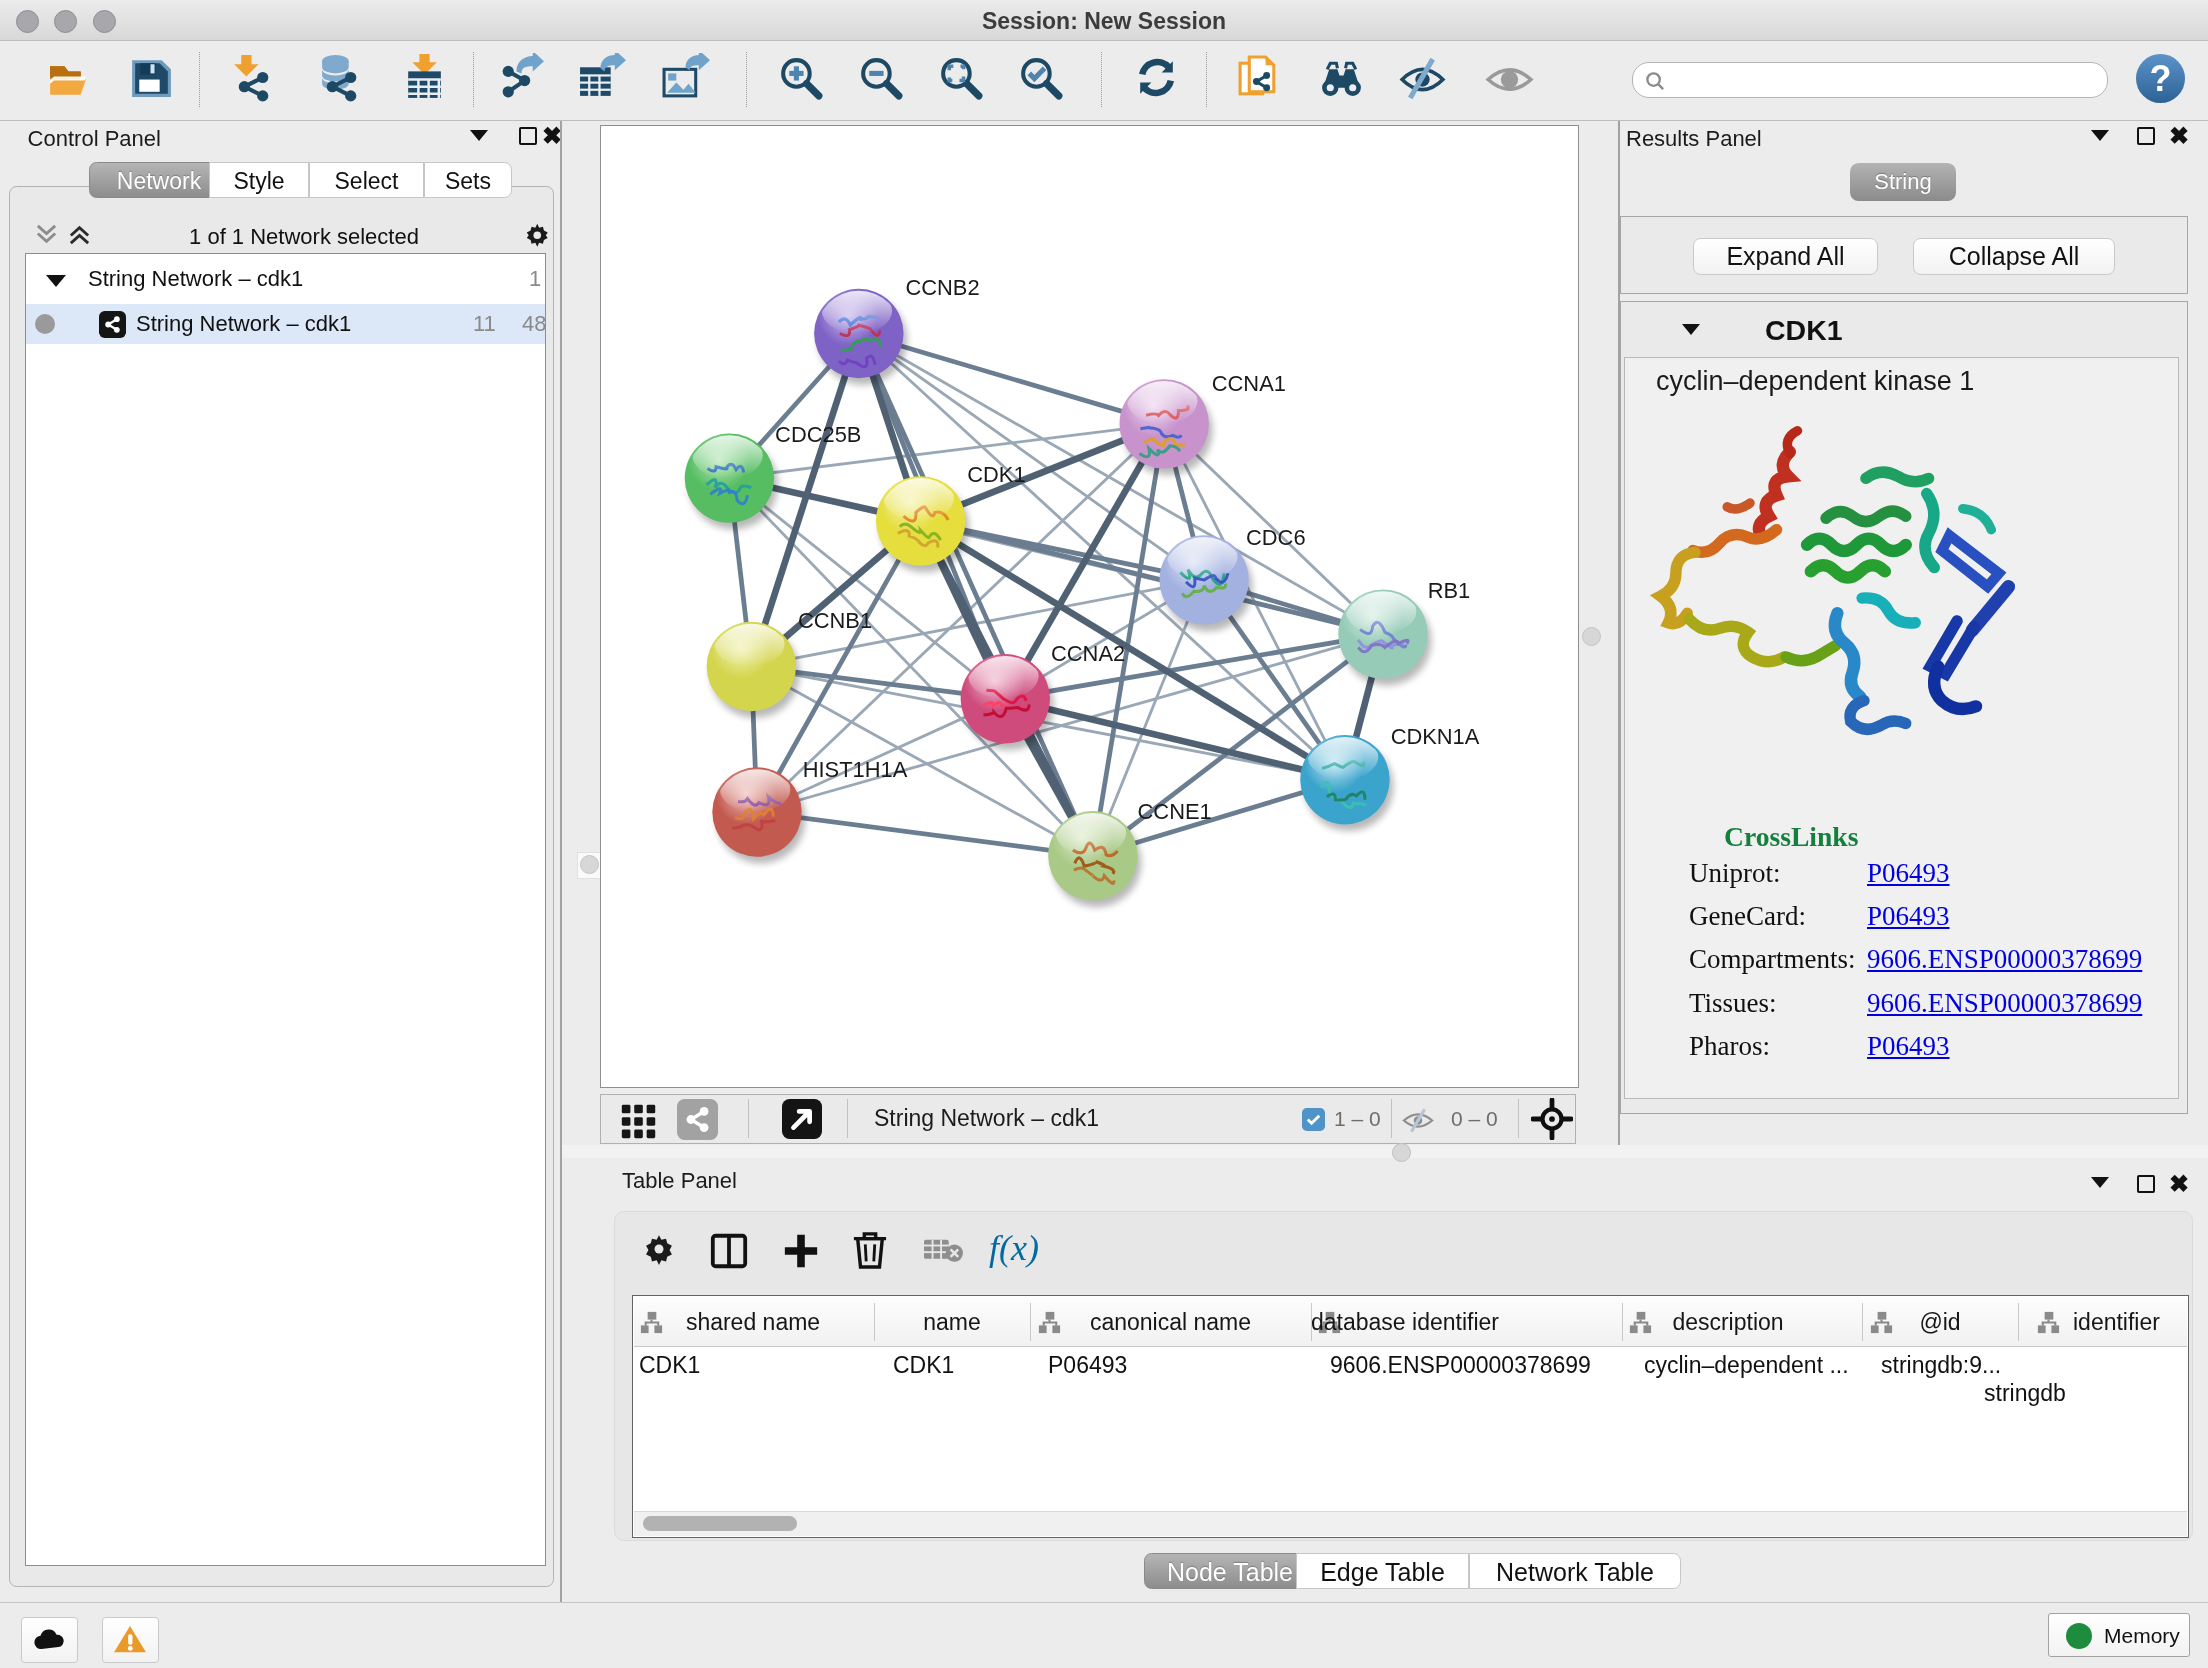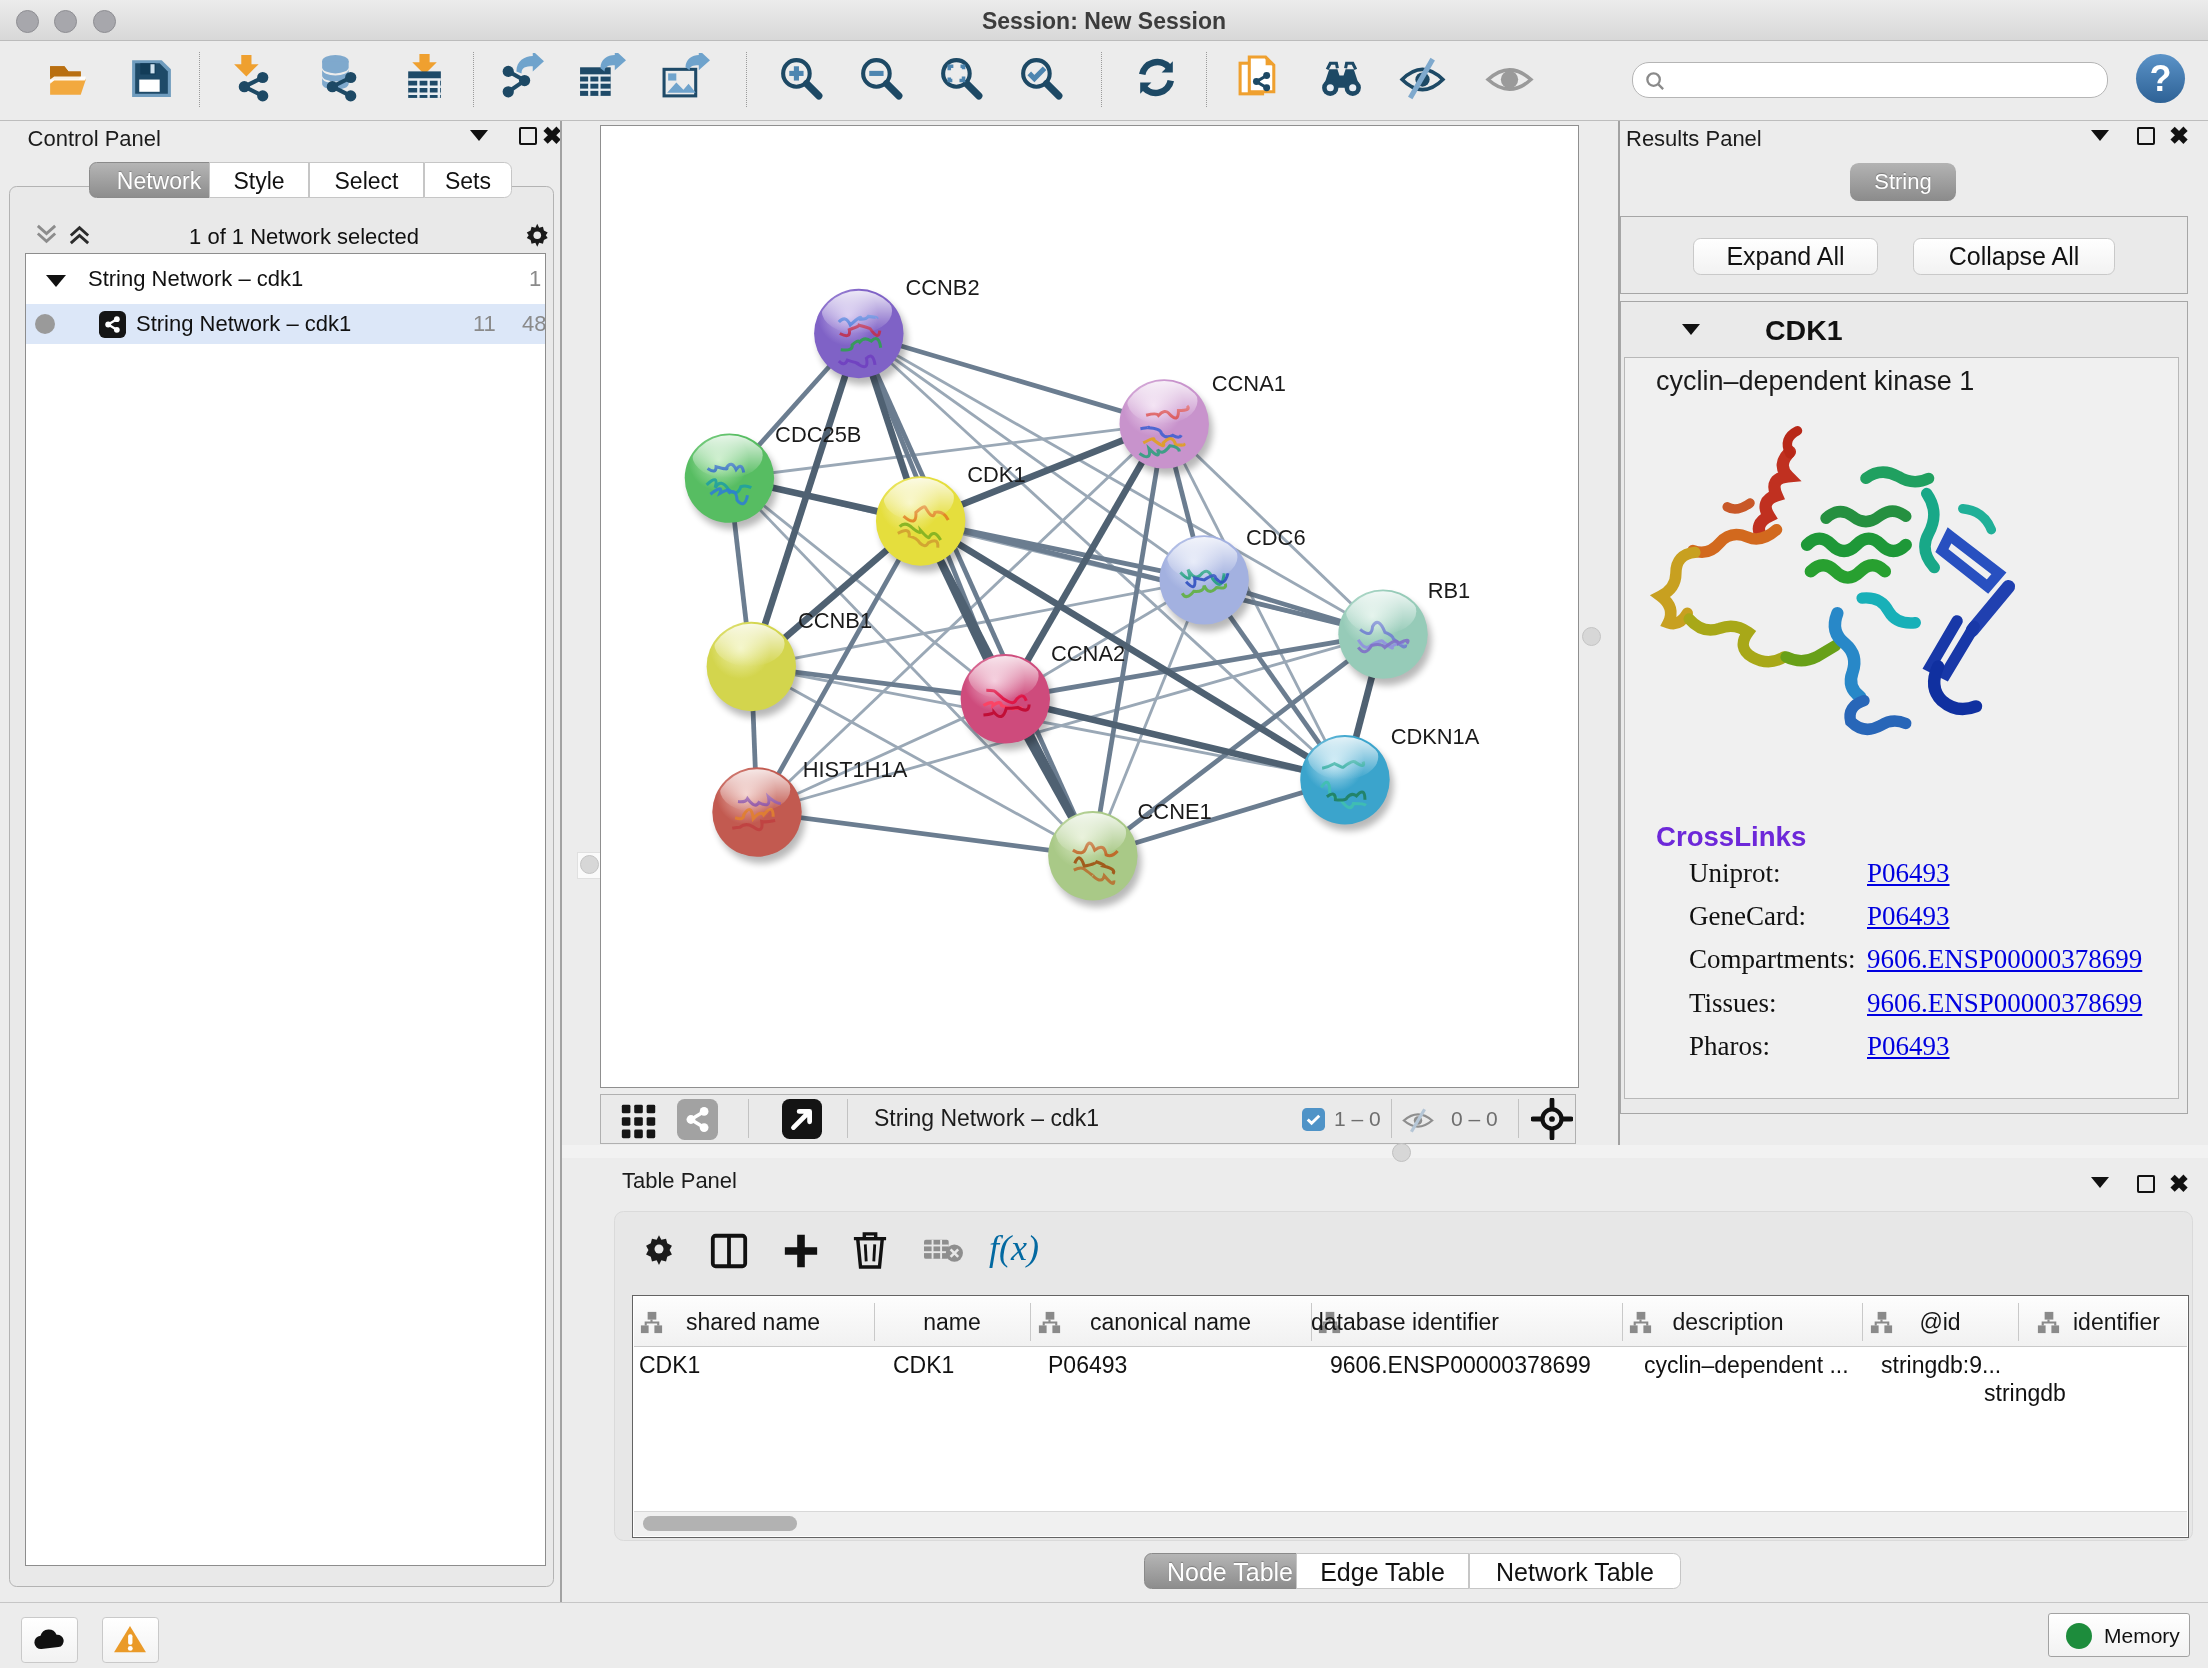--- a/index.html
+++ b/index.html
@@ -565,21 +565,21 @@
 <path d="M212 200 q-8 20 8 32 q14 12 8 30 q-6 16 8 26" stroke="#2888c8" stroke-width="13"></path>
 <path d="M240 292 q-18 6 -14 22 q14 14 32 4 q12 -8 26 -2" stroke="#2866b8" stroke-width="12"></path>
 <path d="M330 118 l52 40 -12 14 -48 -38 z" stroke="#2850c0" stroke-width="11"></path>
 <path d="M392 172 l-38 46" stroke="#2040b0" stroke-width="14"></path>
 <path d="M356 214 l-30 50 -16 -8 28 -48" stroke="#1838a8" stroke-width="12"></path>
 <path d="M318 256 q-10 22 4 36 q16 14 36 6" stroke="#1030a0" stroke-width="13"></path>
 <path d="M344 90 q22 2 30 22" stroke="#20b098" stroke-width="10"></path>
 <path d="M120 84 q-14 10 -24 4" stroke="#c85828" stroke-width="10"></path>
 </g>
 </svg>
-<div class="abs" style="left:1656px;top:821px;font-family:Liberation Sans, sans-serif;font-size:27.6px;font-weight:bold;color:#6d28d9;">CrossLinks</div>
+<div class="abs" style="left:1724px;top:821px;font-family:Liberation Serif, serif;font-size:27.6px;font-weight:bold;color:#15803d;">CrossLinks</div>
 <div class="abs" style="left:1689px;top:858px;font-family:'Liberation Serif',serif;font-size:27px;color:#111;">Uniprot:</div>
 <div class="abs" style="left:1867px;top:858px;font-family:'Liberation Serif',serif;font-size:27px;color:#0000e0;text-decoration:underline;">P06493</div>
 <div class="abs" style="left:1689px;top:901px;font-family:'Liberation Serif',serif;font-size:27px;color:#111;">GeneCard:</div>
 <div class="abs" style="left:1867px;top:901px;font-family:'Liberation Serif',serif;font-size:27px;color:#0000e0;text-decoration:underline;">P06493</div>
 <div class="abs" style="left:1689px;top:944px;font-family:'Liberation Serif',serif;font-size:27px;color:#111;">Compartments:</div>
 <div class="abs" style="left:1867px;top:944px;font-family:'Liberation Serif',serif;font-size:27px;color:#0000e0;text-decoration:underline;">9606.ENSP00000378699</div>
 <div class="abs" style="left:1689px;top:988px;font-family:'Liberation Serif',serif;font-size:27px;color:#111;">Tissues:</div>
 <div class="abs" style="left:1867px;top:988px;font-family:'Liberation Serif',serif;font-size:27px;color:#0000e0;text-decoration:underline;">9606.ENSP00000378699</div>
 <div class="abs" style="left:1689px;top:1031px;font-family:'Liberation Serif',serif;font-size:27px;color:#111;">Pharos:</div>
 <div class="abs" style="left:1867px;top:1031px;font-family:'Liberation Serif',serif;font-size:27px;color:#0000e0;text-decoration:underline;">P06493</div>

